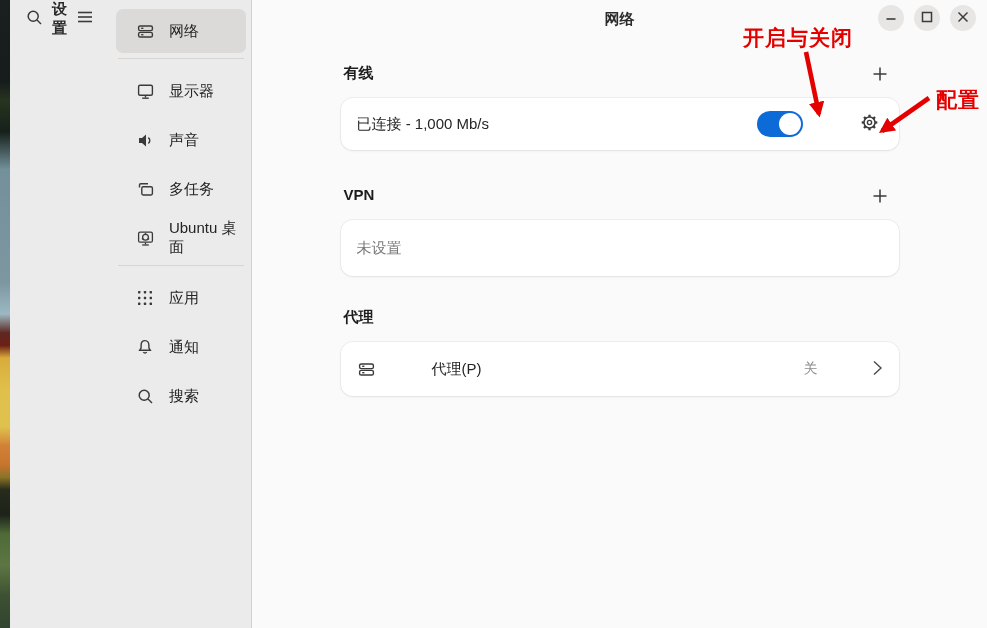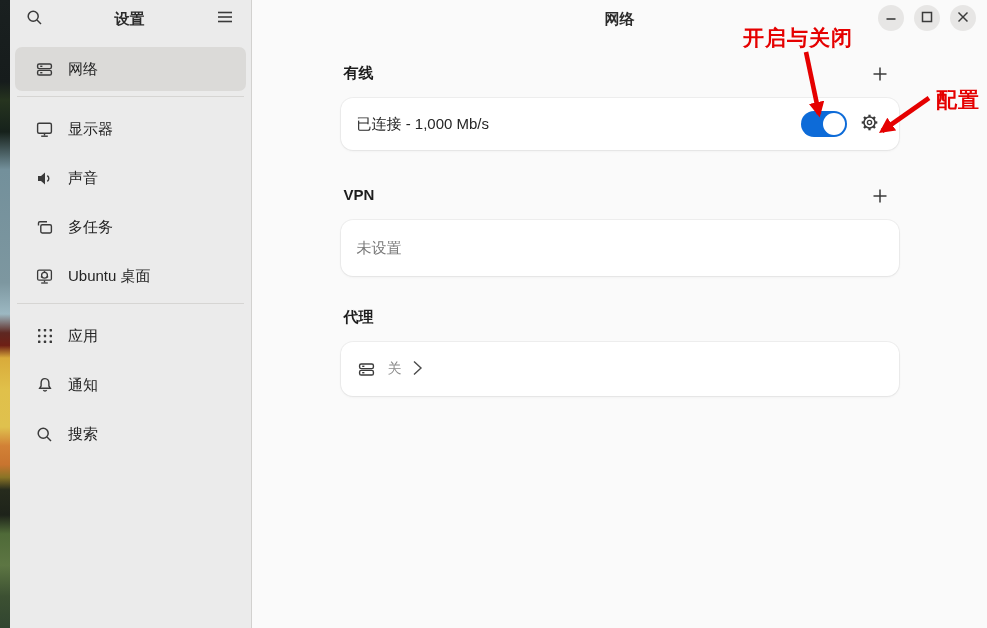--- a/index.html
+++ b/index.html
@@ -13,21 +13,21 @@
       #73909b 27%, #7d97a0 45%, #9cb8c2 50%, #5e2822 53%,
       #6e1f15 55%, #d9ab3a 57%, #e0c04a 62%, #dfc14e 68%,
       #d28136 71%, #c8742f 74%, #8a7426 76%, #262b1d 78%,
       #1e231a 82%, #4f6a38 85%, #5d7643 90%, #3c5032 95%, #314530 100%);
   }
 
   .window { position:absolute; left:10px; top:0; width:977px; height:628px; display:flex; }
 
   
   .sidebar { width:242px; height:100%; background:#ebebeb; border-right:1px solid #d2d1cf;
-    display:flex; flex-direction:column; flex:0 0 242px; }
+    display:flex; flex-direction:row; flex:0 0 242px; }
   .sidebar-header { height:38px; display:flex; align-items:center; padding:0 14px 0 12px; }
   .sidebar-title { flex:1; text-align:center; font-size:15px; font-weight:700; color:#2b2b2b; }
   .icon-btn { width:24px; height:24px; display:flex; align-items:center; justify-content:center;
     border-radius:5px; background:transparent; }
   .sidebar-list { padding:9px 5px 0 5px; }
   .side-item { height:44px; display:flex; align-items:center; padding-left:20px; gap:14px;
     border-radius:7px; margin-bottom:5px; }
   .side-item.selected { background:#dbdad8; }
   .side-item .ic { width:19px; height:19px; display:flex; align-items:center; justify-content:center; flex:0 0 19px; }
   .side-item .lbl { font-size:15px; color:#242424; }
@@ -44,21 +44,21 @@
   .win-btn { width:26px; height:26px; border-radius:50%; background:#e7e6e5;
     display:flex; align-items:center; justify-content:center; }
 
   .content { width:558px; margin:0 auto; }
   .section-head { display:flex; justify-content:space-between; align-items:flex-start;
     height:20px; padding:0 7px 0 3px; margin-bottom:14px; }
   .section-label { font-size:15px; font-weight:700; color:#1d1d1d; }
   .mt-wired { margin-top:26px; } .mt-vpn { margin-top:36px; } .mt-proxy { margin-top:32px; }
   .card { background:#ffffff; border-radius:12px;
     box-shadow:0 0 0 1px rgba(0,0,0,0.045), 0 1px 3px rgba(0,0,0,0.06); }
-  .row { display:flex; align-items:center; padding:0 16px; font-size:15px; color:#262626; }
+  .row { display:flex; align-items:center; padding:0 16px; font-size:15px; color:#262626;gap:44px; }
   .row-wired { height:52px; padding-right:20px; }
   .row-vpn { height:56px; color:#7a7a7a; }
   .row-proxy { height:54px; }
   .row-text { flex:1; }
   .toggle { width:46px; height:26px; border-radius:13px; background:#0d6bd8; position:relative; flex:0 0 46px; }
   .toggle .knob { position:absolute; top:2px; right:2px; width:22px; height:22px;
     border-radius:50%; background:#ffffff; }
   .gear-btn { margin-left:13px; width:19px; height:19px; display:flex; align-items:center; justify-content:center; }
   .proxy-ic { margin-right:12px; display:flex; }
   .proxy-value { color:#8c8c8c; font-size:14px; margin-right:10px; }
@@ -304,20 +304,21 @@
         <div class="card">
           <div class="row row-proxy">
             <span class="proxy-ic">
               <svg width="19" height="19" viewBox="0 0 19 19" fill="none" stroke="#3a3a3a" stroke-width="1.4">
                 <rect x="2.6" y="4" width="13.8" height="4.6" rx="1.6"></rect>
                 <rect x="2.6" y="10.4" width="13.8" height="4.6" rx="1.6"></rect>
                 <line x1="5.2" y1="6.3" x2="7.4" y2="6.3"></line>
                   <line x1="5.2" y1="12.7" x2="7.4" y2="12.7"></line>
               </svg>
             </span>
+            <span class="row-text">代理(P)</span>
             <span class="proxy-value">关</span>
             <span>
               <svg width="11" height="18" viewBox="0 0 11 18" fill="none" stroke="#4a4a4a" stroke-width="1.4">
                 <polyline points="2,2.5 9,9 2,15.5"></polyline>
               </svg>
             </span>
           </div>
         </div>
       </div>
 

